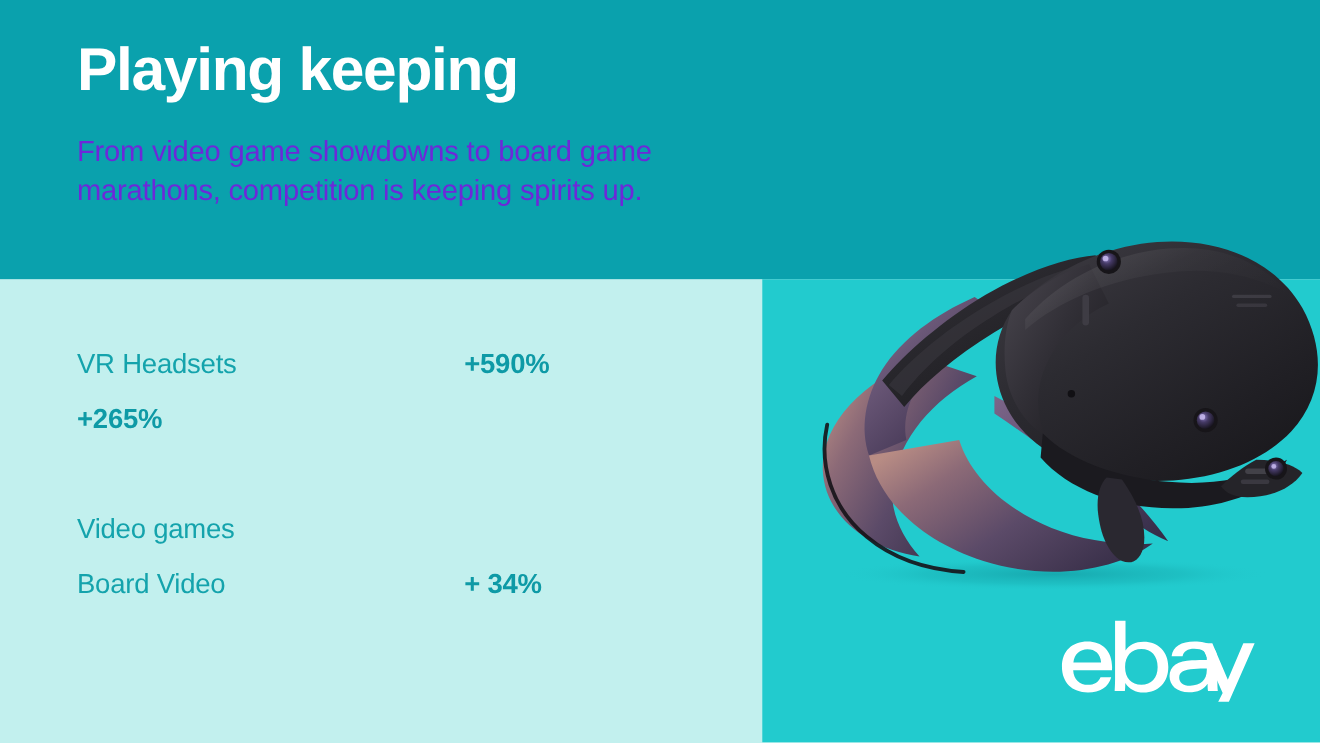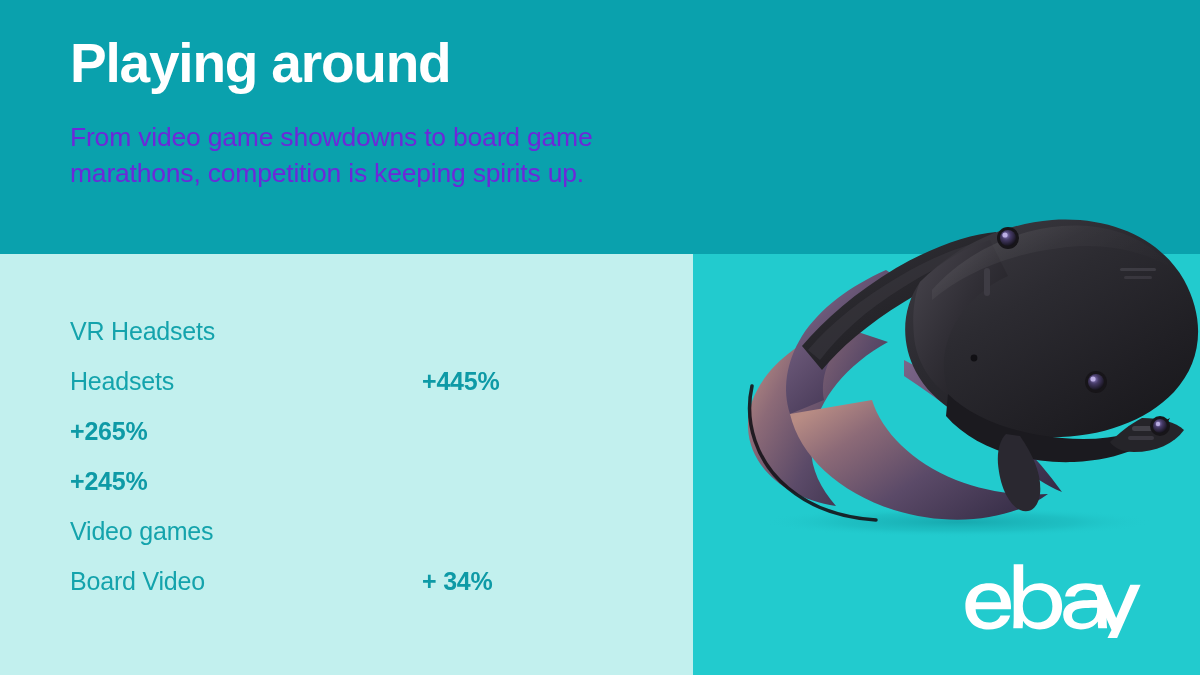--- a/index.html
+++ b/index.html
@@ -192,40 +192,36 @@
       <rect x="294" y="118" width="6" height="28" rx="3" fill="#3E3C44"></rect>
 
       <rect x="430" y="118" width="36" height="3" rx="1.5" fill="#4E4C55" opacity="0.55"></rect>
       <rect x="434" y="126" width="28" height="3" rx="1.5" fill="#4E4C55" opacity="0.45"></rect>
 
       <path d="M 62 236 C 54 272 66 312 98 338 C 122 358 154 368 186 370" fill="none" stroke="#151318" stroke-width="3.5" stroke-linecap="round" opacity="0.9"></path>
     </svg>
   </div>
 
   <div class="headline-block">
-    <div class="title">Playing around</div>
+    <div class="title">Playing keeping</div>
     <div class="subtitle">
       <span>From video game showdowns to board game</span>
       <span>marathons, competition is keeping spirits up.</span>
     </div>
   </div>
 
   <div class="stats-list">
     <div class="stat-row">
       <div class="stat-label">VR Headsets</div>
-    </div>
-    <div class="stat-row">
-      <div class="stat-label">Headsets</div>
-      <div class="stat-value">+445%</div>
+      <div class="stat-value">+590%</div>
     </div>
     <div class="stat-row">
       <div class="stat-value">+265%</div>
     </div>
     <div class="stat-row">
-      <div class="stat-value">+245%</div>
     </div>
     <div class="stat-row">
       <div class="stat-label">Video games</div>
     </div>
     <div class="stat-row">
       <div class="stat-label">Board Video</div>
       <div class="stat-value">+ 34%</div>
     </div>
   </div>
 

